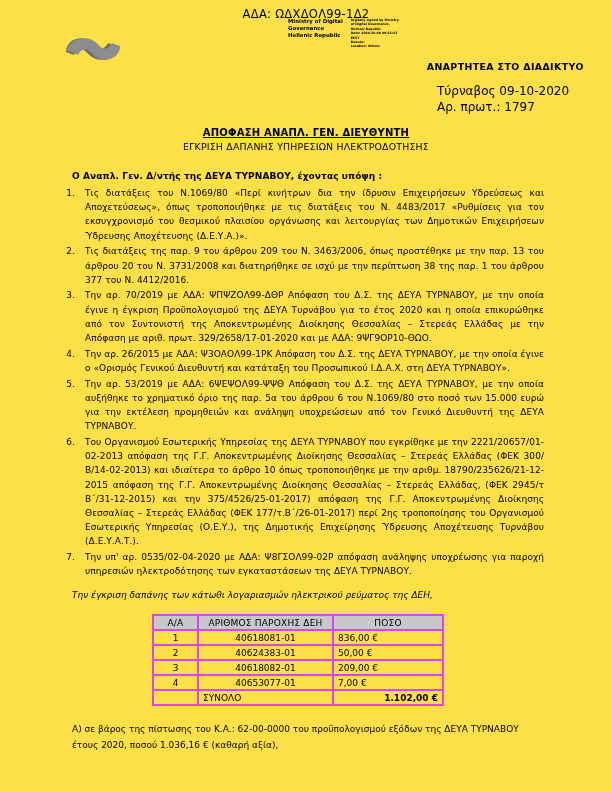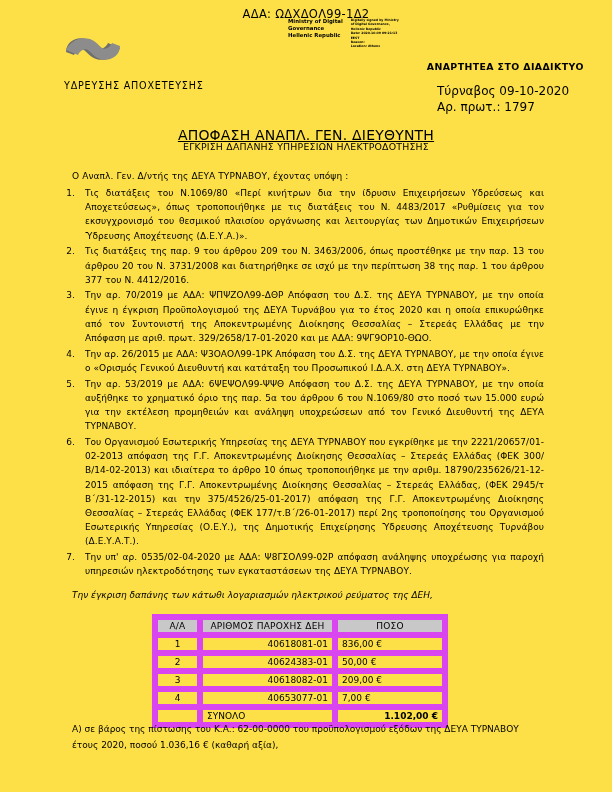--- a/index.html
+++ b/index.html
@@ -92,42 +92,43 @@
     line-height: 16px;
   }
 
   
   .title-main {
     position: absolute;
     left: 0;
     top: 127px;
     width: 100%;
     text-align: center;
-    font-size: 14px;
-    font-weight: normal;
+    font-size: 10px;
+    font-weight: bold;
     text-decoration: underline;
     letter-spacing: 0.2px;
   }
   .title-sub {
     position: absolute;
     left: 0;
     top: 141px;
     width: 100%;
     text-align: center;
     font-size: 9.4px;
     letter-spacing: 0.2px;
   }
 
   
   .intro {
     position: absolute;
     left: 72px;
     top: 171px;
     font-size: 9px;
     letter-spacing: 0.1px;
+    font-weight: bold;
   }
   .clauses {
     position: absolute;
     left: 57px;
     top: 186px;
     width: 487px;
     margin: 0;
     padding: 0;
     list-style: none;
     font-size: 9px;
@@ -169,33 +170,33 @@
   
   .bill-table {
     position: absolute;
     left: 152px;
     top: 614px;
     border-collapse: collapse;
     font-size: 9px;
   }
   .bill-table th,
   .bill-table td {
-    border: 6px solid #d946ef;
+    border: 2px solid #d946ef;
     padding: 1px 4px;
     height: 15px;
     box-sizing: border-box;
   }
   .bill-table thead th {
     background: #c8c8c8;
     font-weight: normal;
     text-align: center;
     letter-spacing: 0.2px;
   }
   .col-aa     { width: 45px;  text-align: center; }
-  .col-supply { width: 135px; text-align: right; }
+  .col-supply { width: 135px; text-align: center; }
   .col-amount { width: 110px; text-align: left; }
   .total-label { text-align: left; }
   .total-value { text-align: right; font-weight: bold; }
   .blank-cell { border: none; }
 
   
   .charge-note {
     position: absolute;
     left: 72px;
     top: 722px;
@@ -212,21 +213,20 @@
   <div class="ada-line">ΑΔΑ: ΩΔΧΔΟΛ99-1Δ2</div>
 
   <div class="logo">
     <svg viewBox="0 0 62 50" width="62" height="50" aria-hidden="true">
       <path d="M4 28 C4 18 14 12 24 15 C30 17 33 22 36 24 C40 26 44 23 46 19 L58 24 C54 33 44 38 34 35 C28 33 25 28 22 26 C18 24 14 27 12 31 Z" fill="#6e6e6e"></path>
       <path d="M58 22 C58 32 48 38 38 35 C32 33 29 28 26 26 C22 24 18 27 16 31 L4 26 C8 17 18 12 28 15 C34 17 37 22 40 24 C44 26 48 23 50 19 Z" fill="#8c8c8c"></path>
     </svg>
   </div>
 
   <div class="org-name">
-    <div>ΥΔΡΕΥΣΗΣ ΑΠΟΧΕΤΕΥΣΗΣ</div>
   </div>
 
   <div class="signature">
     <div class="sig-left">
       <div>Ministry of Digital</div>
       <div>Governance</div>
       <div>Hellenic Republic</div>
     </div>
     <div class="sig-right">
       <div>Digitally signed by Ministry</div>

